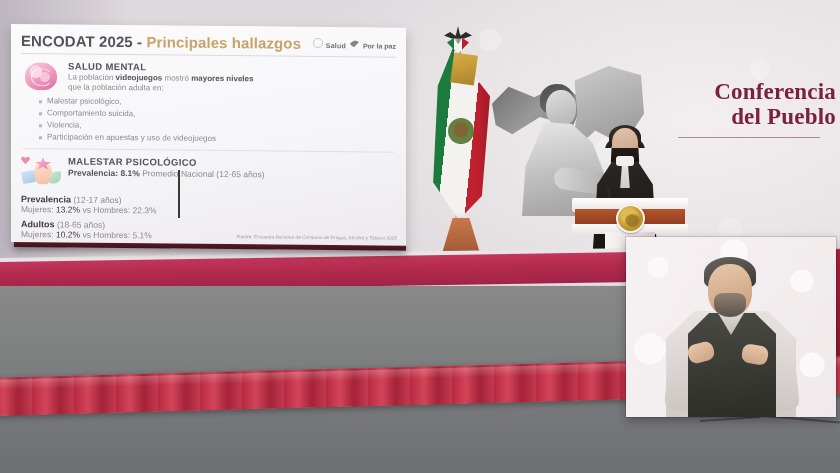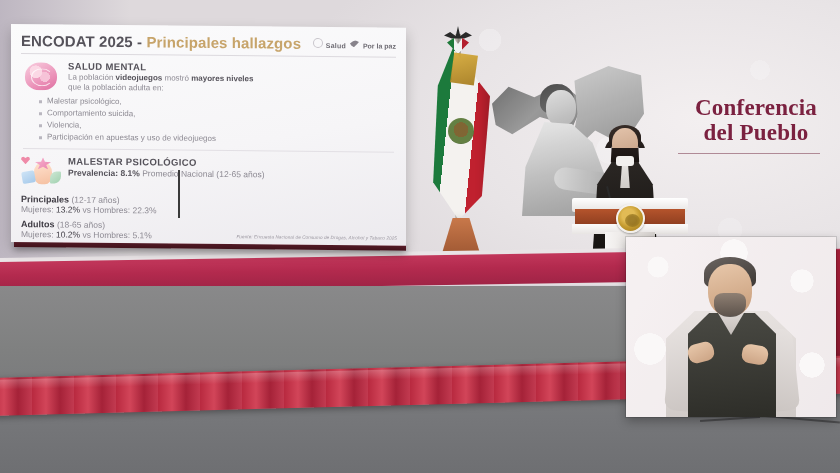--- a/index.html
+++ b/index.html
@@ -326,21 +326,21 @@
   .stat-head b { color:#3f3c44; font-weight:700; font-size:9px; }
   .stat-val { font-size:8.5px; color:#8d8a93; }
   .stat-val b { color:#3f3c44; font-weight:400; }
 
   .source {
     position:absolute; right:9px; bottom:5px;
     font-size:4.6px; font-style:italic; color:#9b97a0; letter-spacing:.1px;
   }
 
   
-  .conf-title { position:absolute; left:676px; top:96px; width:160px; text-align:center; }
+  .conf-title { position:absolute; left:676px; top:80px; width:160px; text-align:right; }
   .conf-l1, .conf-l2 {
     font-family:"Liberation Serif", serif;
     font-size:23px; font-weight:700; color:#7b2140; line-height:1.08;
     letter-spacing:.2px;
   }
   .conf-rule { height:1px; background:#b08a96; margin:7px 0 6px 2px; width:142px; }
   .conf-city {
     font-family:"Liberation Serif", serif;
     font-size:14px; color:#6f2a44; letter-spacing:.3px; padding-left:2px;
   }
@@ -550,21 +550,21 @@
           <span class="ico-leaf"></span>
         </div>
         <div class="sec-body">
           <div class="sec-title">MALESTAR PSICOLÓGICO</div>
           <div class="prev-line"><b>Prevalencia: </b><b>8.1%</b><span> Promedio Nacional (12-65 años)</span></div>
         </div>
       </div>
 
       <div class="stats">
         <div class="stat-group">
-          <div class="stat-head"><b>Principales</b>
+          <div class="stat-head"><b>Prevalencia</b>
             <span>(12-17 años)</span></div>
           <div class="stat-val"><span>Mujeres: </span><b>13.2%</b><span> vs </span><span>Hombres: </span><span>22.3%</span></div>
         </div>
         <div class="stat-group">
           <div class="stat-head"><b>Adultos</b>
             <span>(18-65 años)</span></div>
           <div class="stat-val"><span>Mujeres: </span><b>10.2%</b><span> vs </span><span>Hombres: </span><span>5.1%</span></div>
         </div>
       </div>
 

